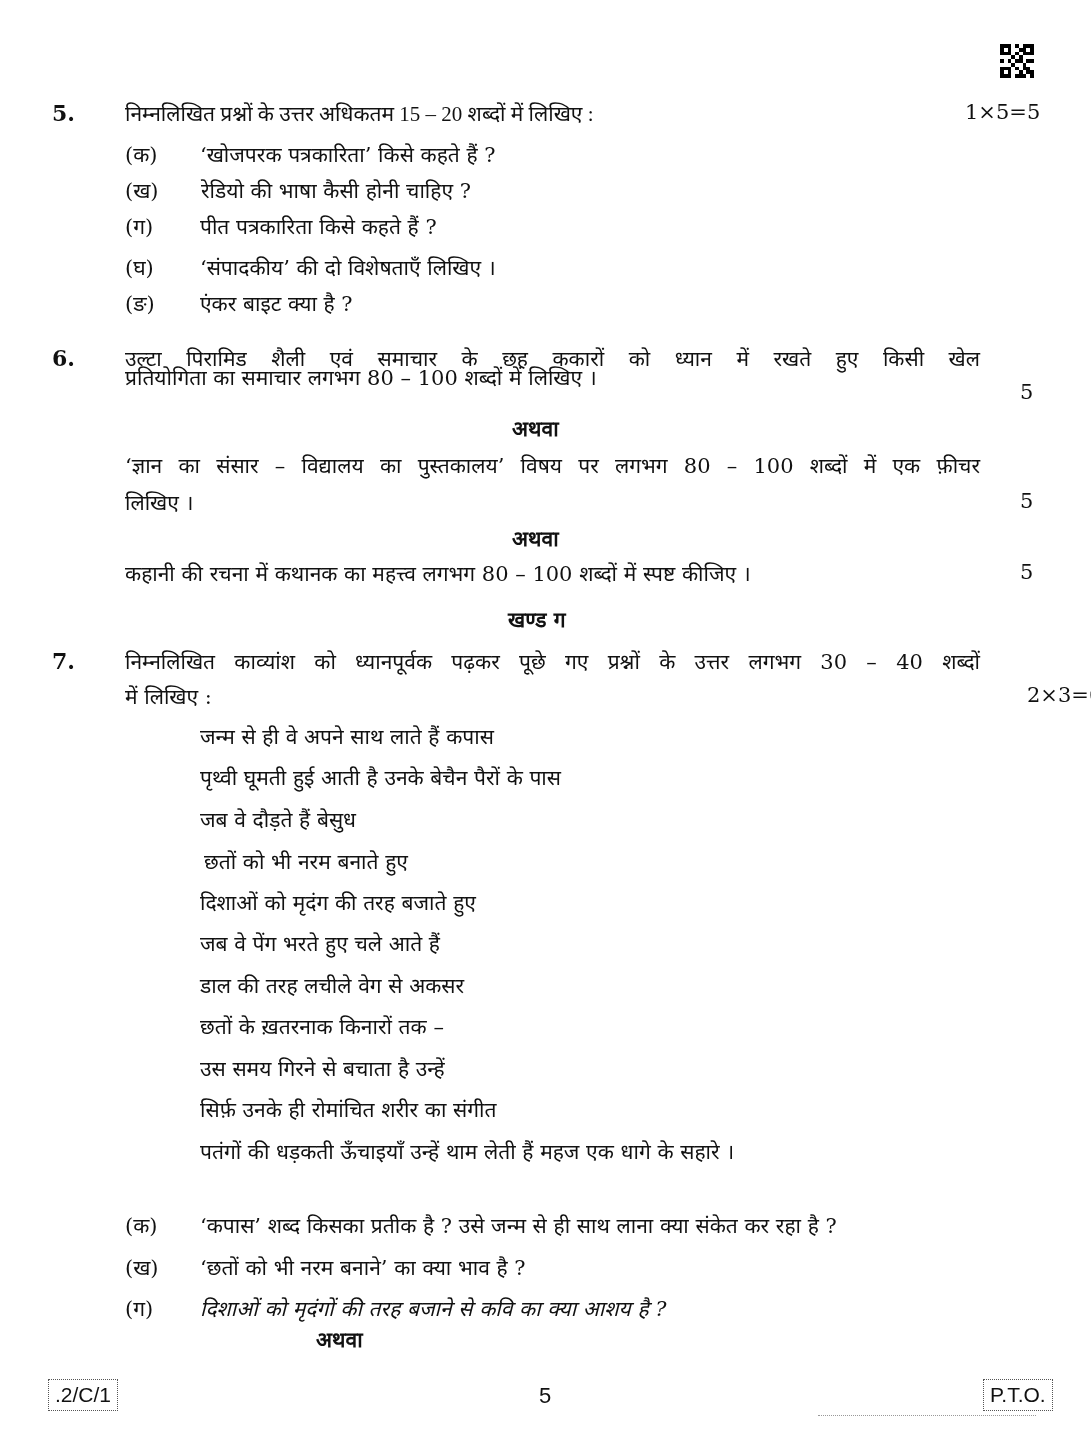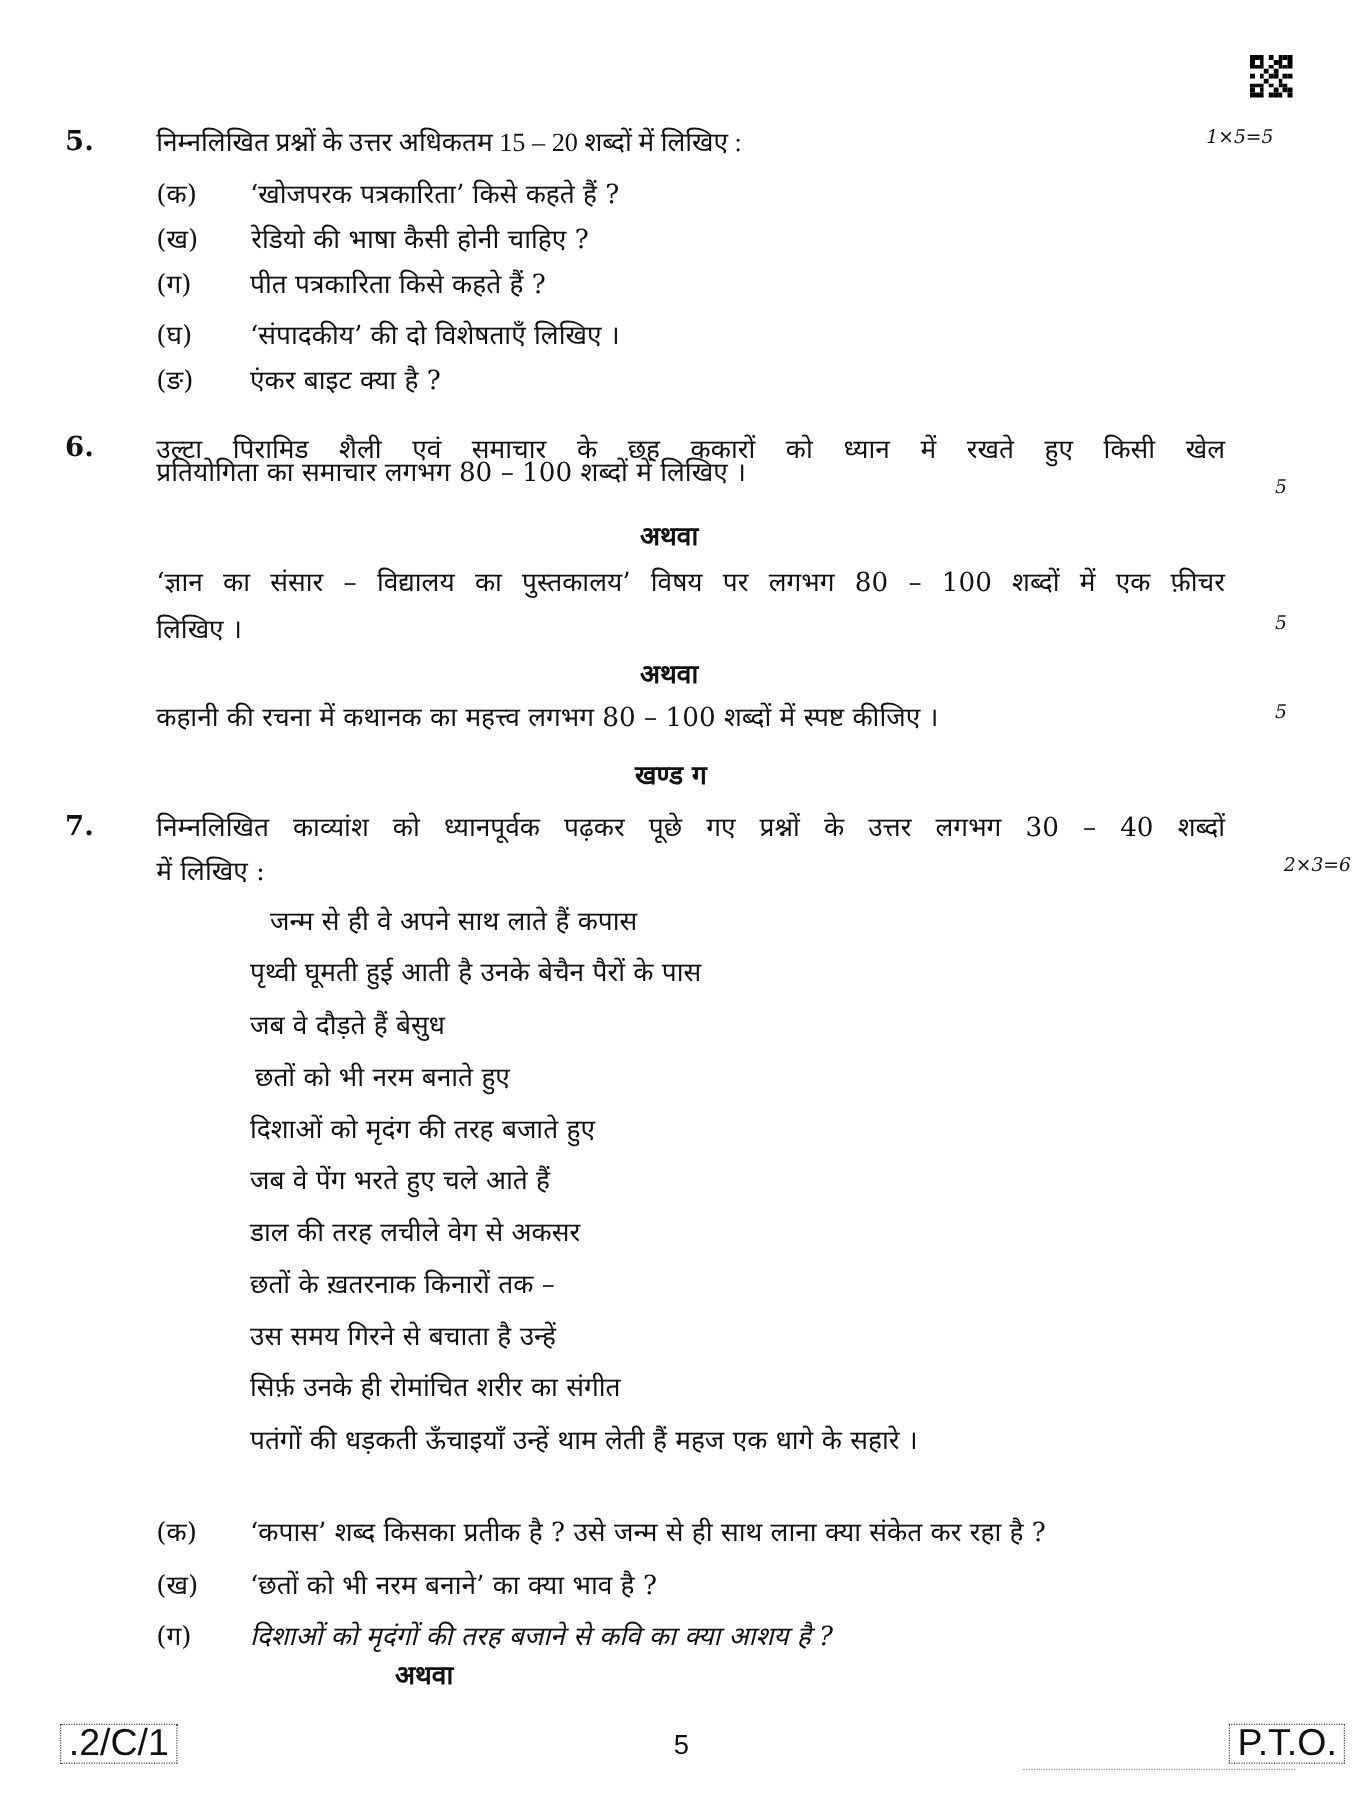--- a/index.html
+++ b/index.html
@@ -9,27 +9,27 @@
     }
     .abs { position: absolute; }
     .qr {
       left: 1000px; top: 44px; width: 34px; height: 34px;
       display: grid; grid-template-columns: repeat(9, 1fr); grid-template-rows: repeat(9, 1fr);
     }
     .qr span { background: #000; }
     .qr span.w { background: #fff; }
     .qnum { font-weight: bold; font-size: 22px; }
     .line { font-size: 21px; line-height: 28px; white-space: nowrap; }
-    .marks { font-style: italic; font-size: 15px; }
+    .marks { font-size: 21px; }
     .sub-label { font-size: 21px; }
     .center-bold { font-weight: bold; font-size: 21px; }
     .poem { font-size: 21px; }
     .footer-box {
       border: 1px dotted #555; padding: 0 6px; font-family: "Liberation Sans", sans-serif;
-      font-size: 30px; line-height: 30px;
+      font-size: 21px; line-height: 30px;
     }
     .page-num { font-family: "Liberation Sans", sans-serif; font-size: 22px; }
     .justify { text-align: justify; text-align-last: justify; }
   </style>
 </head>
 <body>
 
 <div class="abs qr">
   <span></span>
     <span></span>
@@ -156,21 +156,21 @@
 <div class="abs marks" style="left:1020px;top:560px;">5</div>
 
 <div class="abs center-bold" style="left:508px;top:605px;">खण्ड ग</div>
 
 <div class="abs qnum" style="left:52px;top:648px;">7.</div>
 <div class="abs line justify" style="left:125px;top:648px;width:855px;">निम्नलिखित काव्यांश को ध्यानपूर्वक पढ़कर पूछे गए प्रश्नों के उत्तर लगभग 30 – 40 शब्दों</div>
 <div class="abs line" style="left:125px;top:683px;">में लिखिए :</div>
 <div class="abs marks" style="left:986px;top:683px;margin-left:41px;">2×3=6</div>
 
 <div>
-  <div class="abs line poem" style="left:216px;top:723px;">जन्म से ही वे अपने साथ लाते हैं कपास</div>
+  <div class="abs line poem" style="left:200px;top:723px;">जन्म से ही वे अपने साथ लाते हैं कपास</div>
   <div class="abs line poem" style="left:200px;top:764px;">पृथ्वी घूमती हुई आती है उनके बेचैन पैरों के पास</div>
   <div class="abs line poem" style="left:200px;top:806px;">जब वे दौड़ते हैं बेसुध</div>
   <div class="abs line poem" style="left:204px;top:848px;">छतों को भी नरम बनाते हुए</div>
   <div class="abs line poem" style="left:200px;top:889px;">दिशाओं को मृदंग की तरह बजाते हुए</div>
   <div class="abs line poem" style="left:200px;top:930px;">जब वे पेंग भरते हुए चले आते हैं</div>
   <div class="abs line poem" style="left:200px;top:972px;">डाल की तरह लचीले वेग से अकसर</div>
   <div class="abs line poem" style="left:200px;top:1013px;">छतों के ख़तरनाक किनारों तक –</div>
   <div class="abs line poem" style="left:200px;top:1055px;">उस समय गिरने से बचाता है उन्हें</div>
   <div class="abs line poem" style="left:200px;top:1096px;">सिर्फ़ उनके ही रोमांचित शरीर का संगीत</div>
   <div class="abs line poem" style="left:200px;top:1138px;">पतंगों की धड़कती ऊँचाइयाँ उन्हें थाम लेती हैं महज एक धागे के सहारे ।</div>

